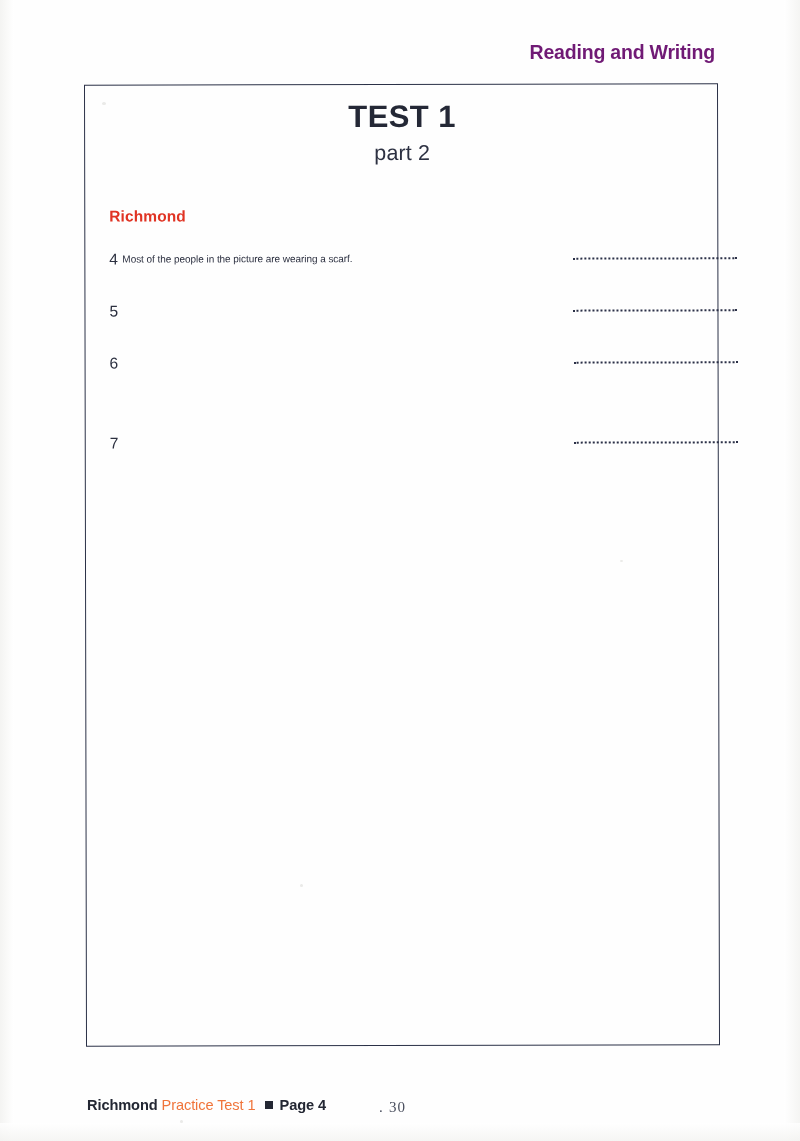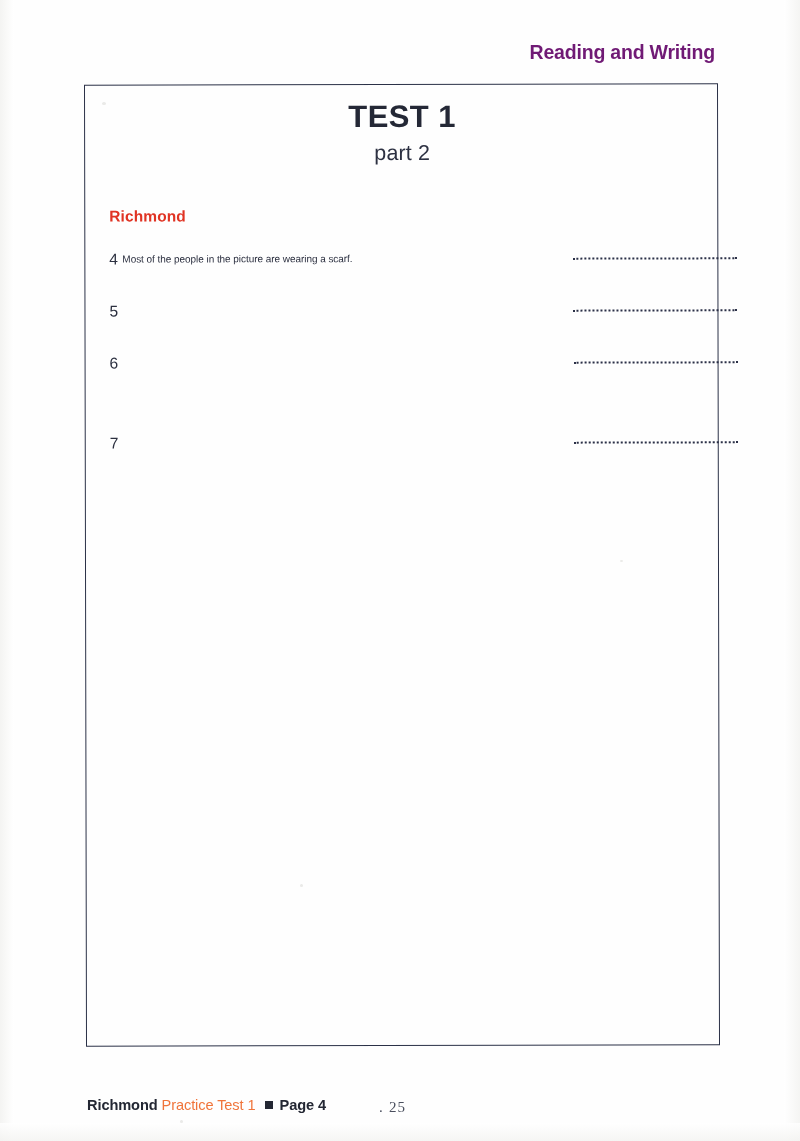--- a/index.html
+++ b/index.html
@@ -251,14 +251,14 @@
         <span class="q-number">7</span>
         <span class="q-answer-line"></span>
       </div>
 
     </div>
   </div>
 </div>
 
 <div class="footer">
   <span class="footer-brand">Richmond</span><span class="footer-practice">Practice Test 1</span><span class="footer-bullet"></span><span class="footer-page">Page 4</span>
-  <span class="footer-pagenum">. 25</span>
+  <span class="footer-pagenum">. 30</span>
 </div>
 
 </body></html>

